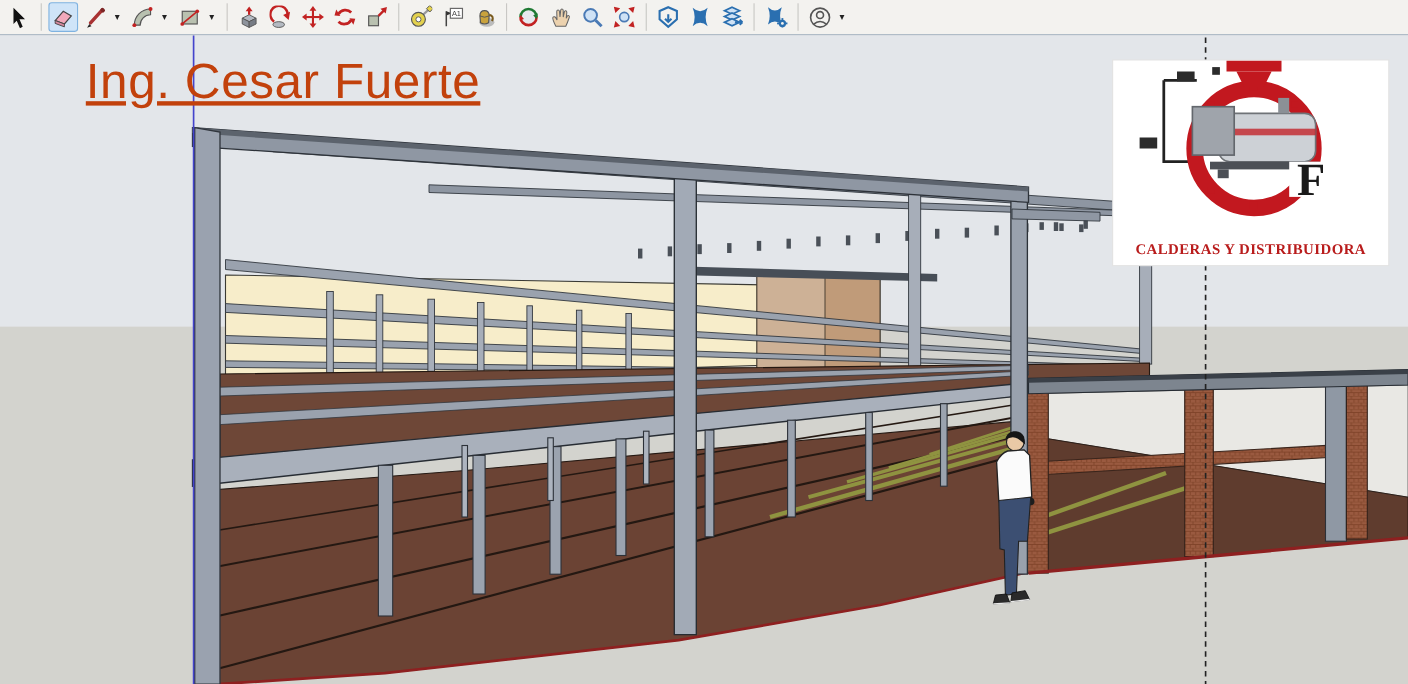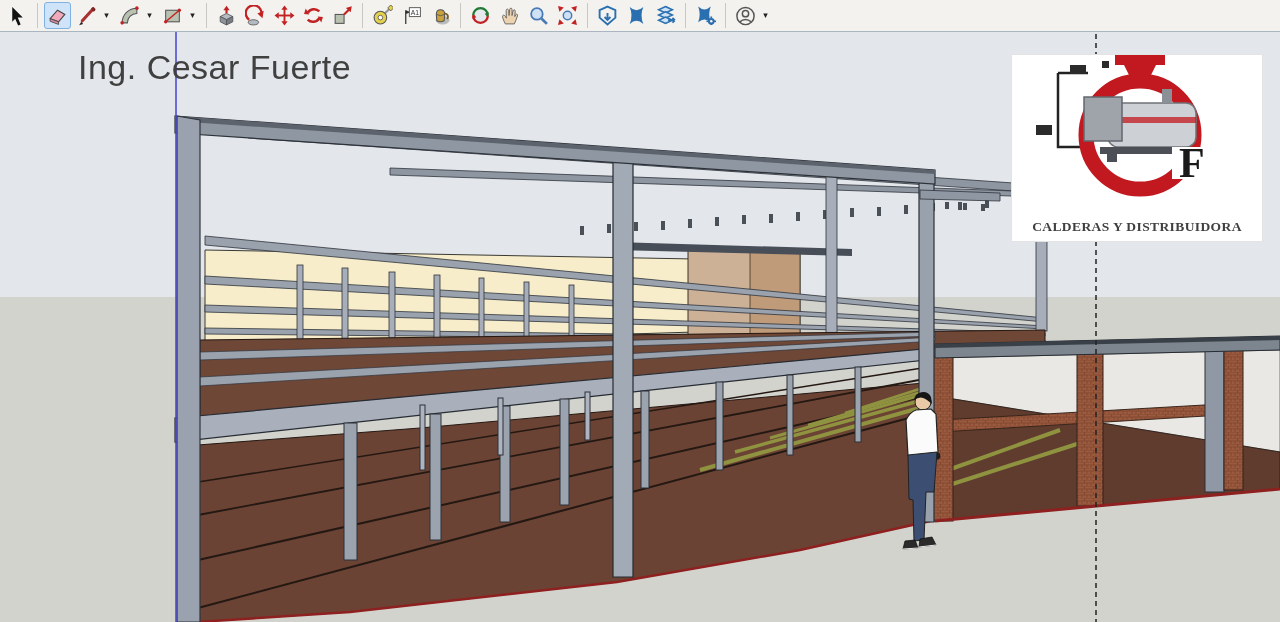--- a/index.html
+++ b/index.html
@@ -12,26 +12,26 @@
            border-bottom:1px solid #a9b6c2;display:flex;align-items:center;
            padding:0 0 0 3px;box-sizing:border-box;z-index:20;}
   .tb{width:27px;height:27px;border:1px solid transparent;background:transparent;padding:2px;
       margin:0 1px;display:flex;align-items:center;justify-content:center;border-radius:3px;cursor:default;}
   .tb.active{background:#cfe4f8;border:1px solid #7fb2e0;}
   .caret{font-size:9px;color:#222;width:11px;margin-right:3px;background:transparent;border:none;
          padding:0;line-height:27px;height:27px;}
   .sep{width:1px;height:25px;background:#c8c7c4;margin:0 5px;}
 
   
-  .annotation{position:absolute;left:78px;top:48px;font-size:34px;letter-spacing:0.5px;
-              color:#404040;z-index:6;white-space:nowrap;}
+  .annotation{position:absolute;left:78px;top:48px;font-size:45px;letter-spacing:0.5px;
+              color:#c2410c;z-index:6;white-space:nowrap;text-decoration:underline;}
   .logo{position:absolute;left:1012px;top:55px;width:250px;height:186px;background:#ffffff;
         z-index:6;box-shadow:0 0 0 1px #e3e3e3;}
   .logo-text{position:absolute;left:0;bottom:6px;width:100%;text-align:center;
-             font-family:"Liberation Serif",serif;font-weight:bold;color:#404040;
+             font-family:"Liberation Serif",serif;font-weight:bold;color:#b91c1c;
              font-size:13.5px;line-height:16px;letter-spacing:0.4px;margin-top:28px;}
 </style>
 </head>
 <body>
 
 <div id="app">
 
   <svg class="scene" width="1280" height="622" viewBox="0 0 1280 622">
     <defs>
       <pattern id="brick" width="9" height="6" patternUnits="userSpaceOnUse">

